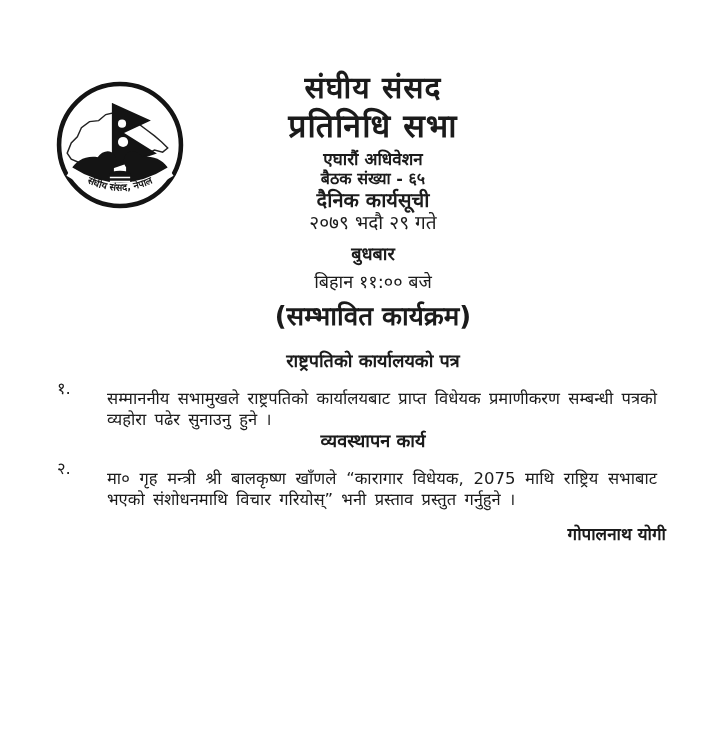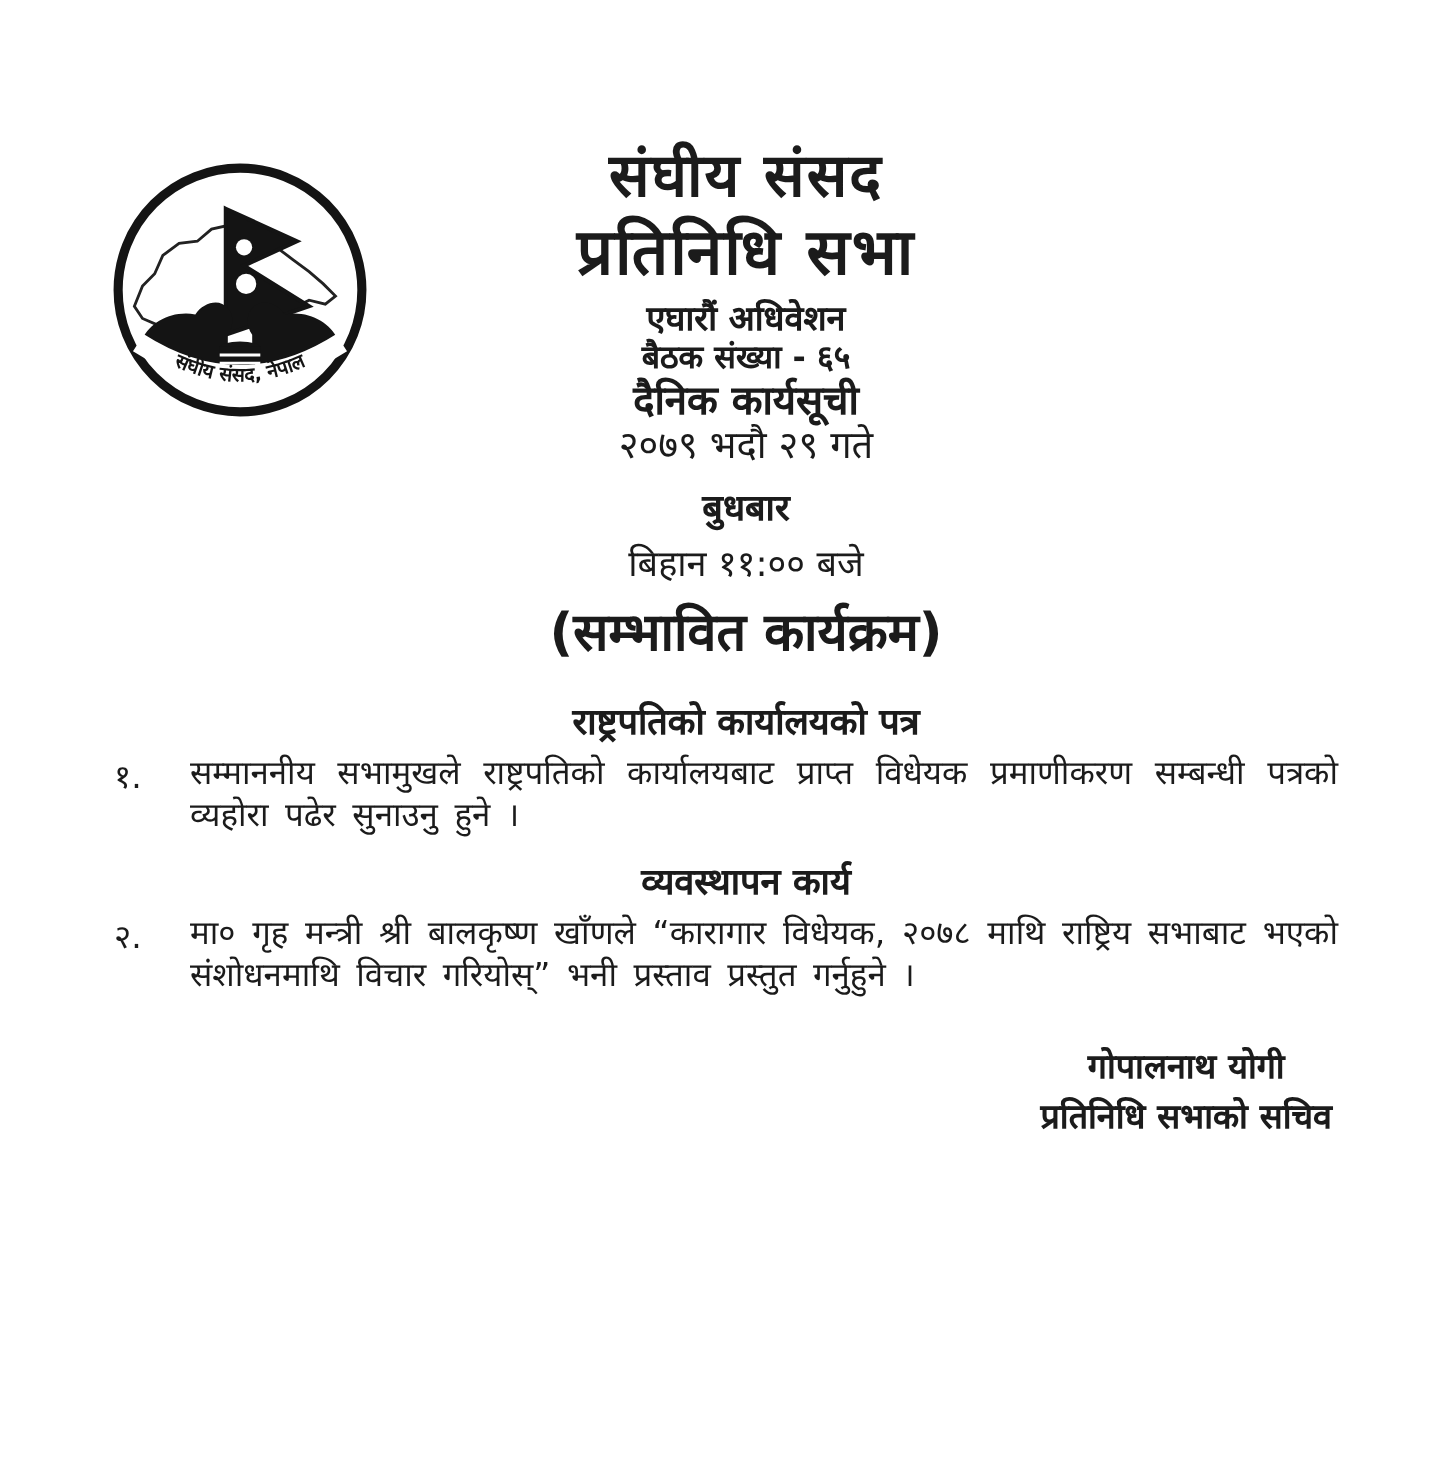--- a/index.html
+++ b/index.html
@@ -40,21 +40,21 @@
   }
   .item1 { top: 376px; }
   .item2 { top: 456px; }
   .item-num {
     width: 38px;
     flex: 0 0 38px;
     font-size: 16.5px;
   }
   .item-text {
     flex: 1;
-    margin: 0;
+    margin: 12px;
     font-size: 16.5px;
     line-height: 21px;
     text-align: justify;
     text-align-last: left;
     word-spacing: 3px;
   }
   .signature {
     position: absolute;
     right: 54px;
     top: 522px;
@@ -111,21 +111,20 @@
 
   <div class="cline sec-heading sec1-heading">राष्ट्रपतिको कार्यालयको पत्र</div>
   <div class="agenda-item item1">
     <span class="item-num">१.</span>
     <p class="item-text">सम्माननीय सभामुखले राष्ट्रपतिको कार्यालयबाट प्राप्त विधेयक प्रमाणीकरण सम्बन्धी पत्रको व्यहोरा पढेर सुनाउनु हुने ।</p>
   </div>
 
   <div class="cline sec-heading sec2-heading">व्यवस्थापन कार्य</div>
   <div class="agenda-item item2">
     <span class="item-num">२.</span>
-    <p class="item-text">मा० गृह मन्त्री श्री बालकृष्ण खाँणले “कारागार विधेयक, २०७८ माथि राष्ट्रिय सभाबाट भएको संशोधनमाथि विचार गरियोस्” भनी प्रस्ताव प्रस्तुत गर्नुहुने ।</p>
+    <p class="item-text">मा० गृह मन्त्री श्री बालकृष्ण खाँणले “कारागार विधेयक, 2075 माथि राष्ट्रिय सभाबाट भएको संशोधनमाथि विचार गरियोस्” भनी प्रस्ताव प्रस्तुत गर्नुहुने ।</p>
   </div>
 
   <div class="signature">
     <div>गोपालनाथ योगी</div>
-    <div>प्रतिनिधि सभाको सचिव</div>
   </div>
 
 </div>
 
 </body></html>

